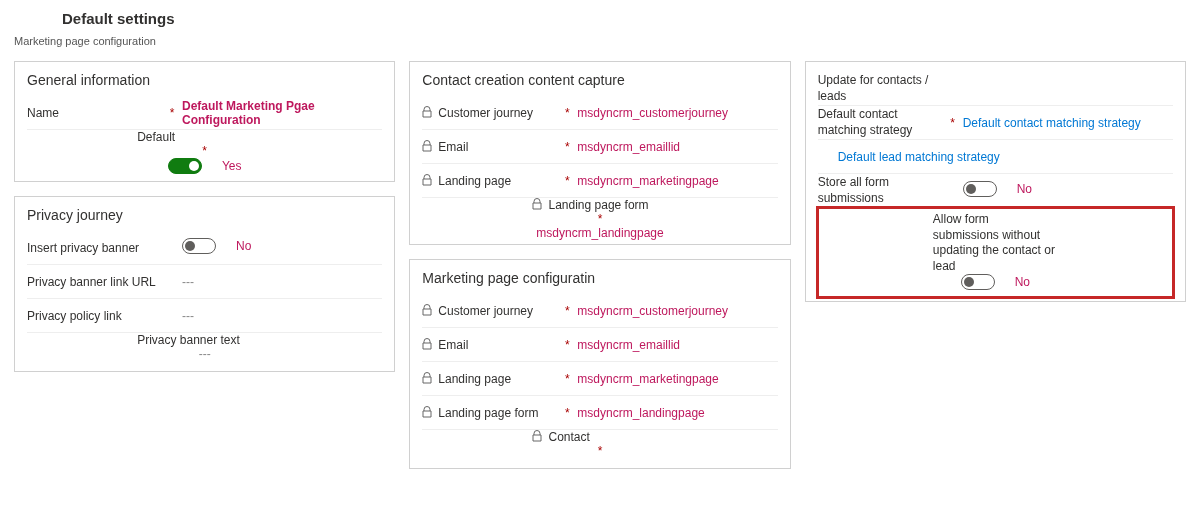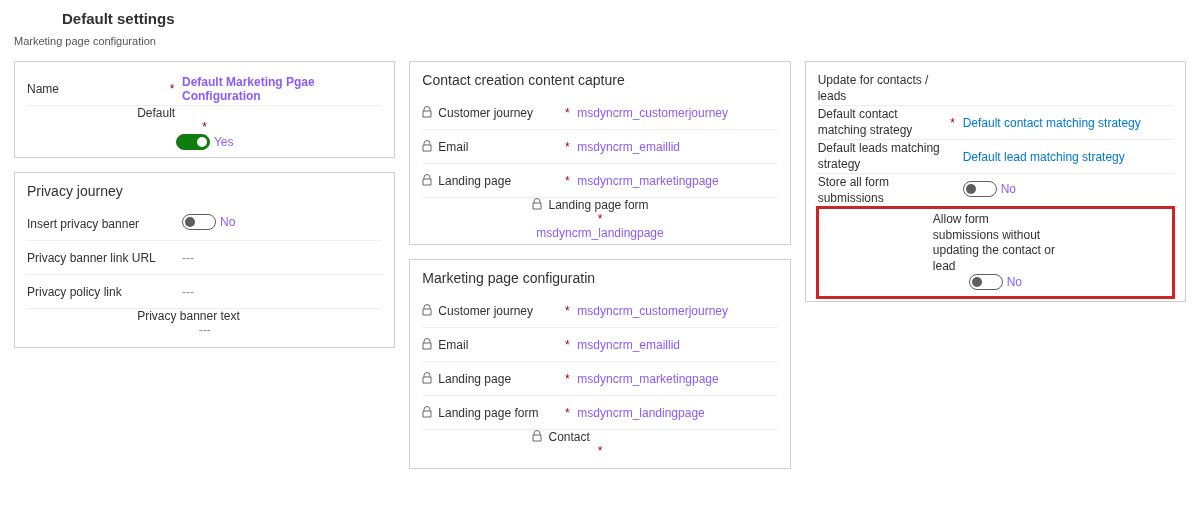--- a/index.html
+++ b/index.html
@@ -54,31 +54,31 @@
   .req {
     width: 20px;
     text-align: center;
     color: #a80000;
     font-size: 12px;
   }
 
   .value-cell {
     flex: 1;
     font-size: 12px;
-    color: #8b5cf6;
+    color: #be185d;
   }
   .value-cell.bold { font-weight: 600; }
   .value-cell.link { color: #0078d4; cursor: pointer; }
   .value-cell.placeholder { color: #888; }
 
   
   .toggle {
     display: inline-flex;
     align-items: center;
-    gap: 4px;
+    gap: 20px;
   }
   .switch {
     width: 34px;
     height: 16px;
     border-radius: 10px;
     position: relative;
     border: 1px solid #605e5c;
     background: #fff;
     cursor: pointer;
   }
@@ -112,20 +112,21 @@
 <body>
 
 <div class="page-title">Default settings</div>
 <div class="page-subtitle">Marketing page configuration</div>
 
 <div class="layout">
 
   <div class="col">
 
     <div class="card">
+      <div class="card-title">General information</div>
 
       <div class="row">
         <div class="label-cell">Name</div>
         <div class="req">*</div>
         <div class="value-cell bold">Default Marketing Pgae Configuration</div>
       </div>
 
       <div class="row">
         <div class="label-cell">Default</div>
         <div class="req">*</div>
@@ -314,21 +315,20 @@
         <div class="req"></div>
       </div>
 
       <div class="row">
         <div class="label-cell wide">Default contact matching strategy</div>
         <div class="req">*</div>
         <div class="value-cell link">Default contact matching strategy</div>
       </div>
 
       <div class="row">
-        <div class="label-cell wide">Default leads matching strategy</div>
         <div class="req"></div>
         <div class="value-cell link">Default lead matching strategy</div>
       </div>
 
       <div class="row">
         <div class="label-cell wide">Store all form submissions</div>
         <div class="req"></div>
         <div class="value-cell">
           <span class="toggle">
             <span class="switch">

